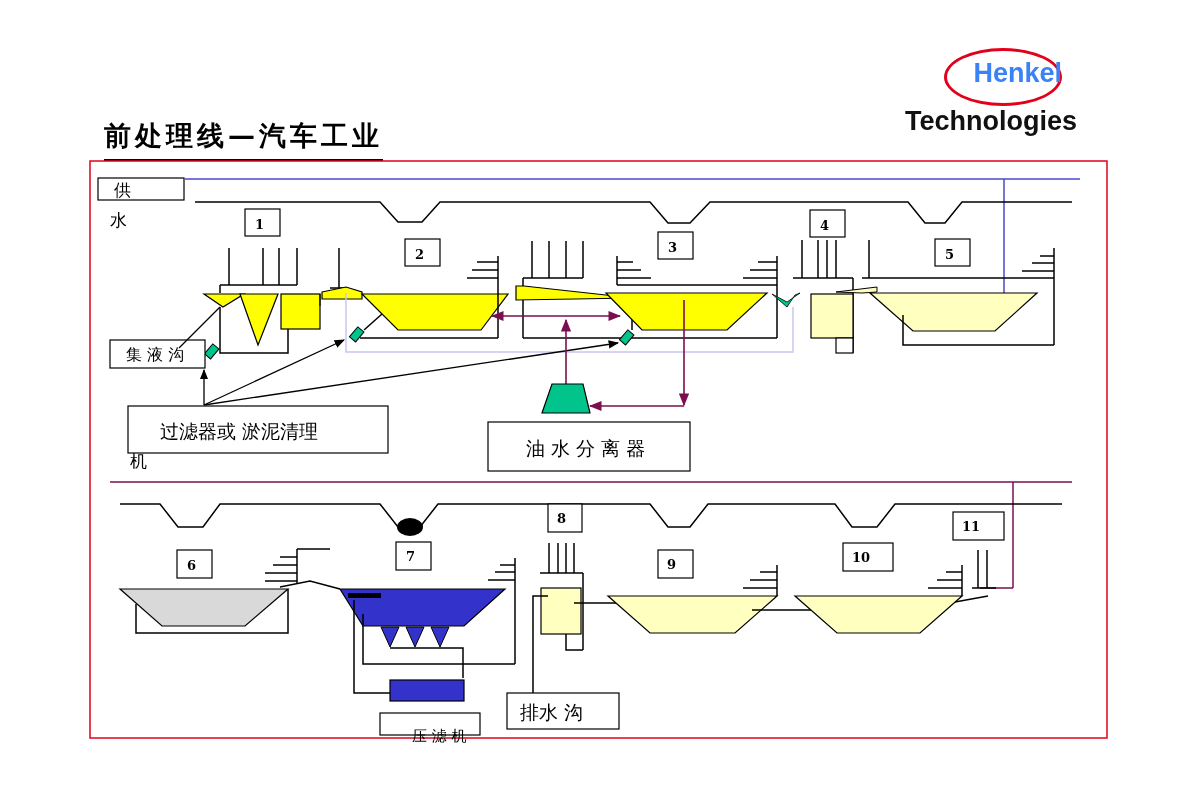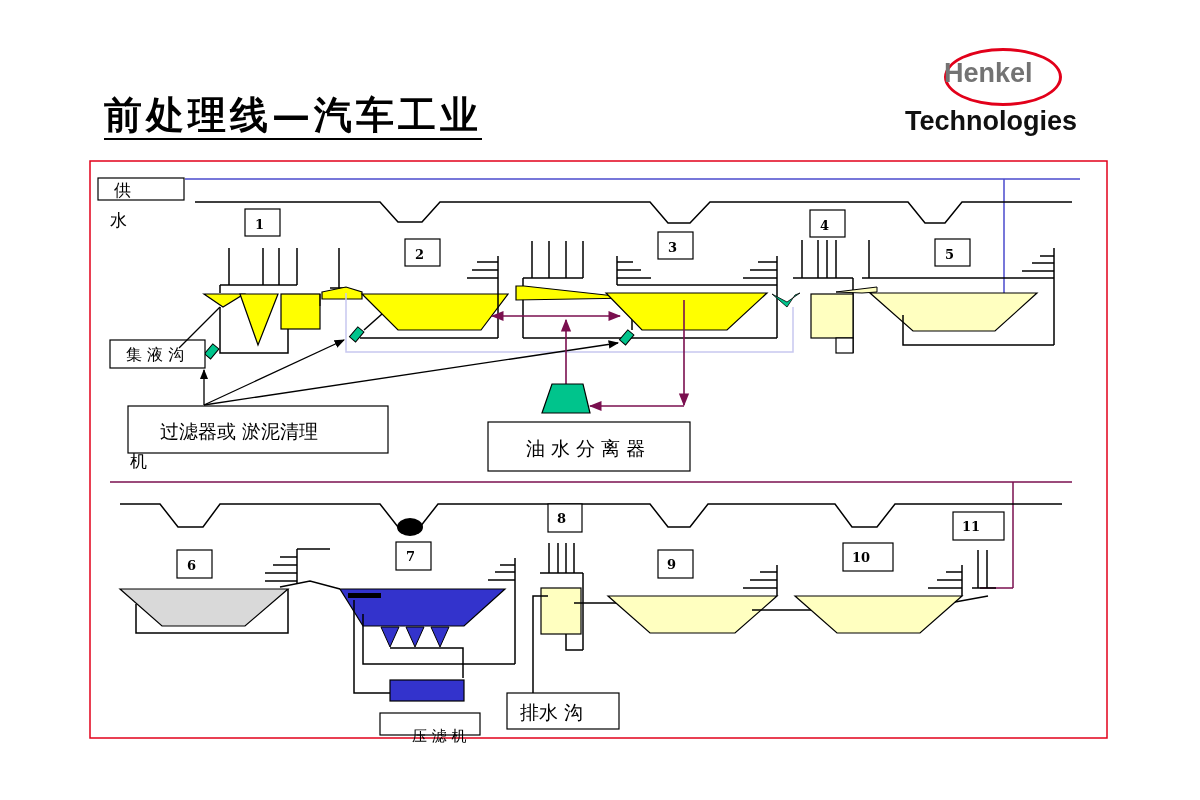--- a/index.html
+++ b/index.html
@@ -1,20 +1,20 @@
 <!DOCTYPE html>
 <html><head>
 <meta charset="utf-8">
 <style>
   html, body { margin: 0; padding: 0; background: #ffffff; }
   body { width: 1200px; height: 800px; position: relative; overflow: hidden; font-family: "DejaVu Serif", "Liberation Serif", serif; }
-  .title { position: absolute; left: 104px; top: 92px; font-size: 38px; font-weight: bold; color: #000; letter-spacing: 4px; font-family: "DejaVu Serif", serif; border-bottom: 2px solid #000; line-height: 46px; padding-bottom: 0; }
+  .title { position: absolute; left: 104px; top: 113px; font-size: 27px; font-weight: bold; color: #000; letter-spacing: 4px; font-family: "DejaVu Serif", serif; border-bottom: 2px solid #000; line-height: 46px; padding-bottom: 0; }
   .logo { position: absolute; left: 905px; top: 44px; width: 200px; height: 100px; }
   .logo-oval { position: absolute; left: 39px; top: 4px; width: 118px; height: 58px; border: 3px solid #e2001a; border-radius: 50%; box-sizing: border-box; }
-  .logo-henkel { position: absolute; left: 39px; top: 14px; width: 118px; text-align: left; font-family: "Liberation Sans", sans-serif; font-weight: bold; font-size: 27px; color: #737373; }
+  .logo-henkel { position: absolute; left: 39px; top: 14px; width: 118px; text-align: right; font-family: "Liberation Sans", sans-serif; font-weight: bold; font-size: 27px; color: #3b82f6; }
   .logo-tech { position: absolute; left: 0; top: 62px; width: 200px; text-align: left; font-family: "Liberation Sans", sans-serif; font-weight: bold; font-size: 27px; color: #111; }
   svg { position: absolute; left: 0; top: 0; }
   .lbl { font-family: "DejaVu Serif", serif; }
 </style>
 </head>
 <body>
 
 <div class="title">前处理线—汽车工业</div>
 
 <div class="logo">

